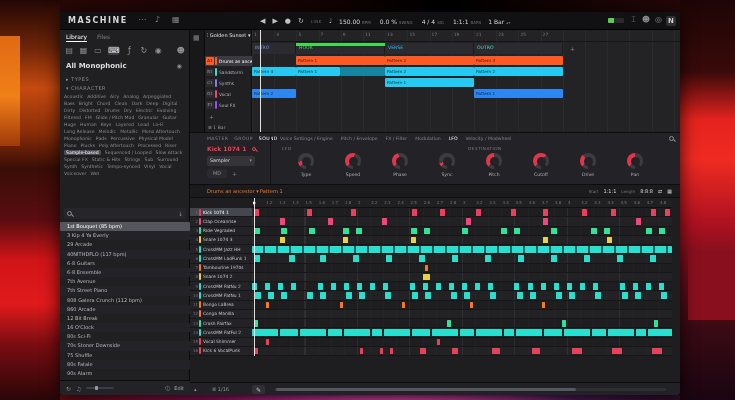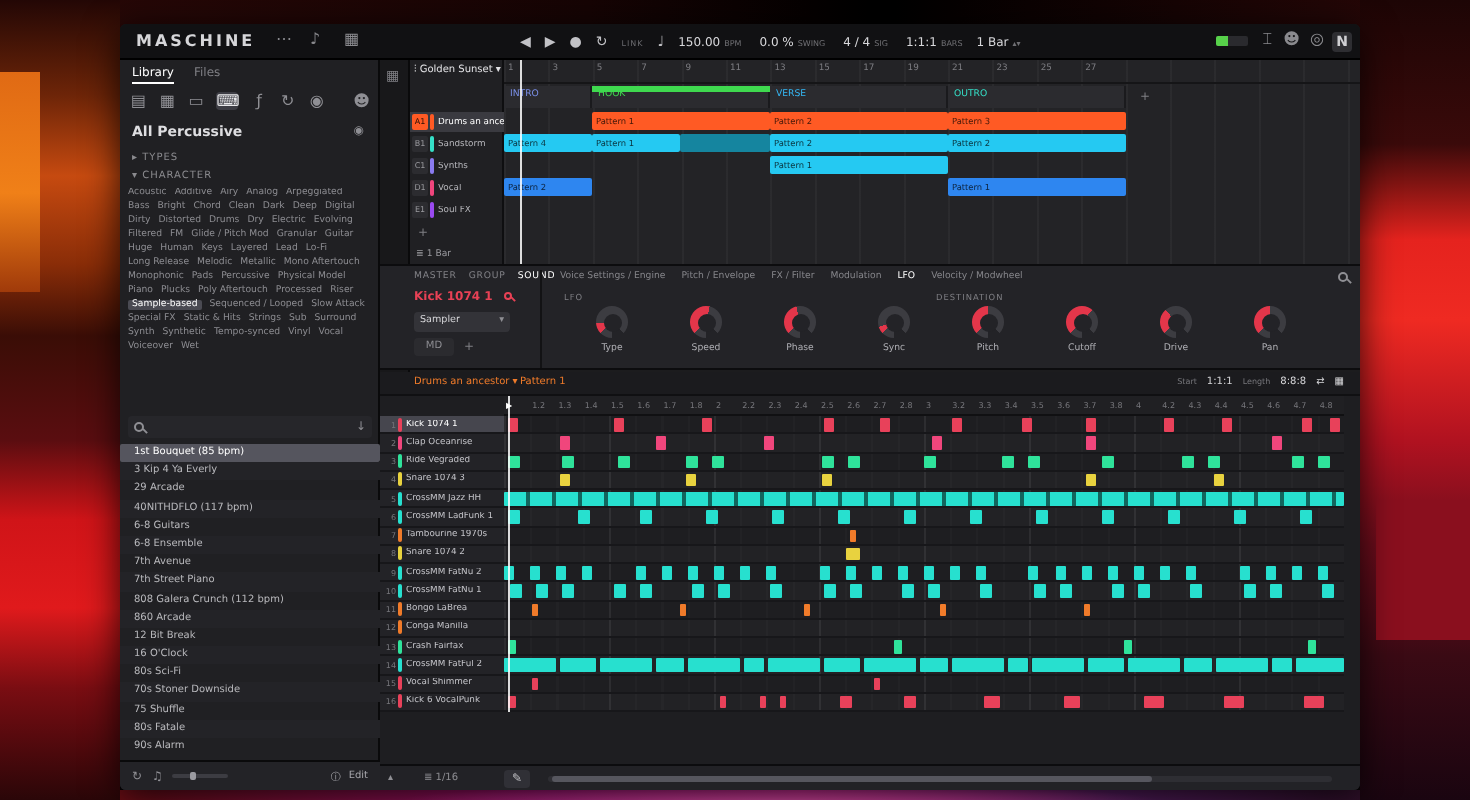--- a/index.html
+++ b/index.html
@@ -184,21 +184,21 @@
       <div class="bicons" id="bicons">
           <span>▤</span>
           <span>▦</span>
           <span>▭</span>
           <span class="on">⌨</span>
           <span>ƒ</span>
           <span>↻</span>
           <span>◉</span>
           <span style="margin-left: 8px;">☻</span>
         </div>
-      <div class="bhead">All Percussive</div>
+      <div class="bhead">All Monophonic</div>
       <span class="beye">◉</span>
       <div class="bsec" style="top:46px">▸ <span>TYPES</span></div>
       <div class="bsec" style="top:55px">▾ <span>CHARACTER</span></div>
       <div class="tagcloud" id="tagcloud">
           <div class="tag">Acoustic</div>
           <div class="tag">Additive</div>
           <div class="tag">Airy</div>
           <div class="tag">Analog</div>
           <div class="tag">Arpeggiated</div>
           <div class="tag">Bass</div>

